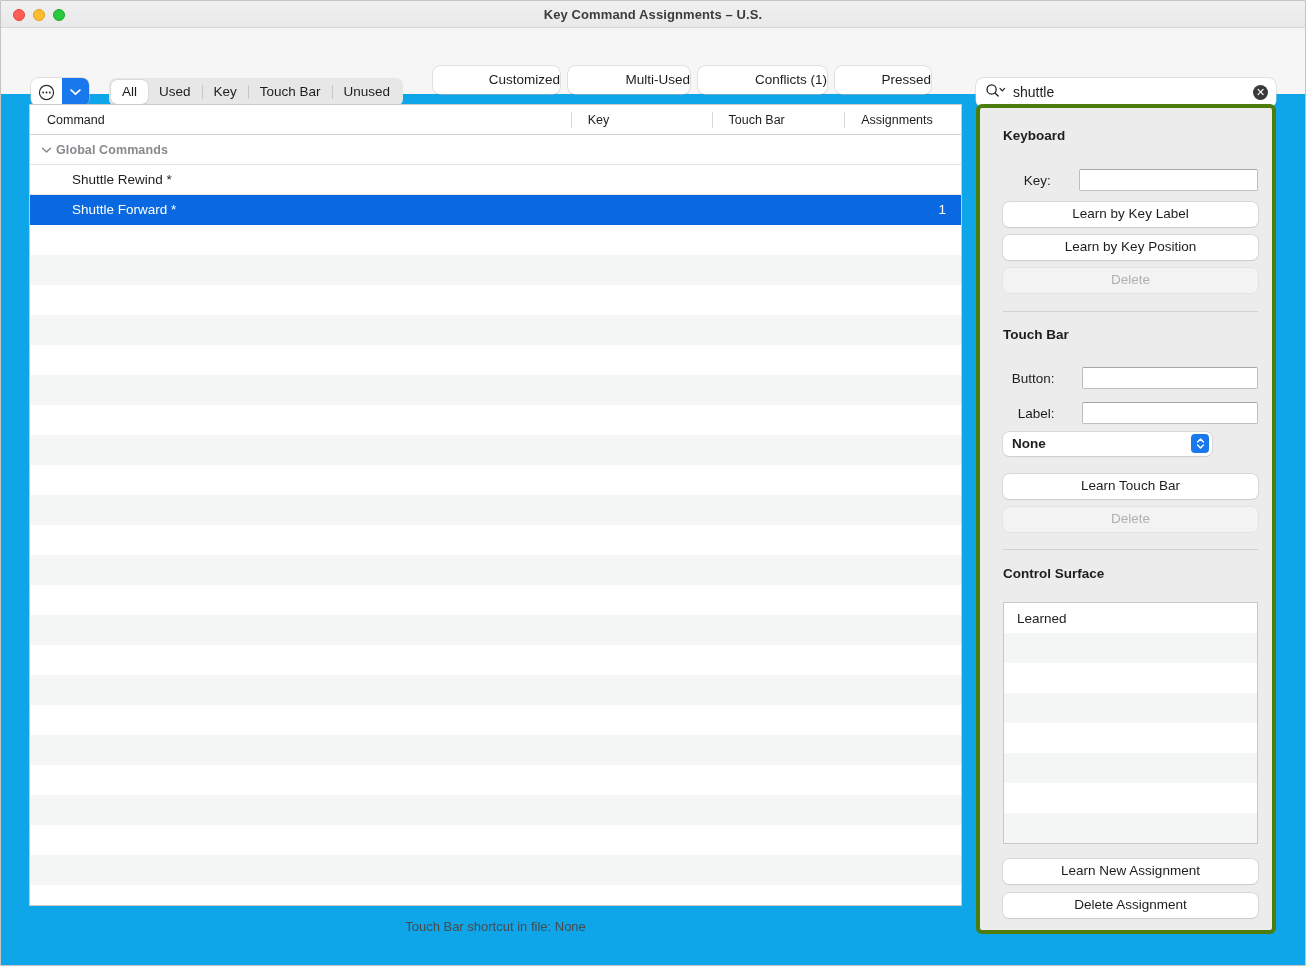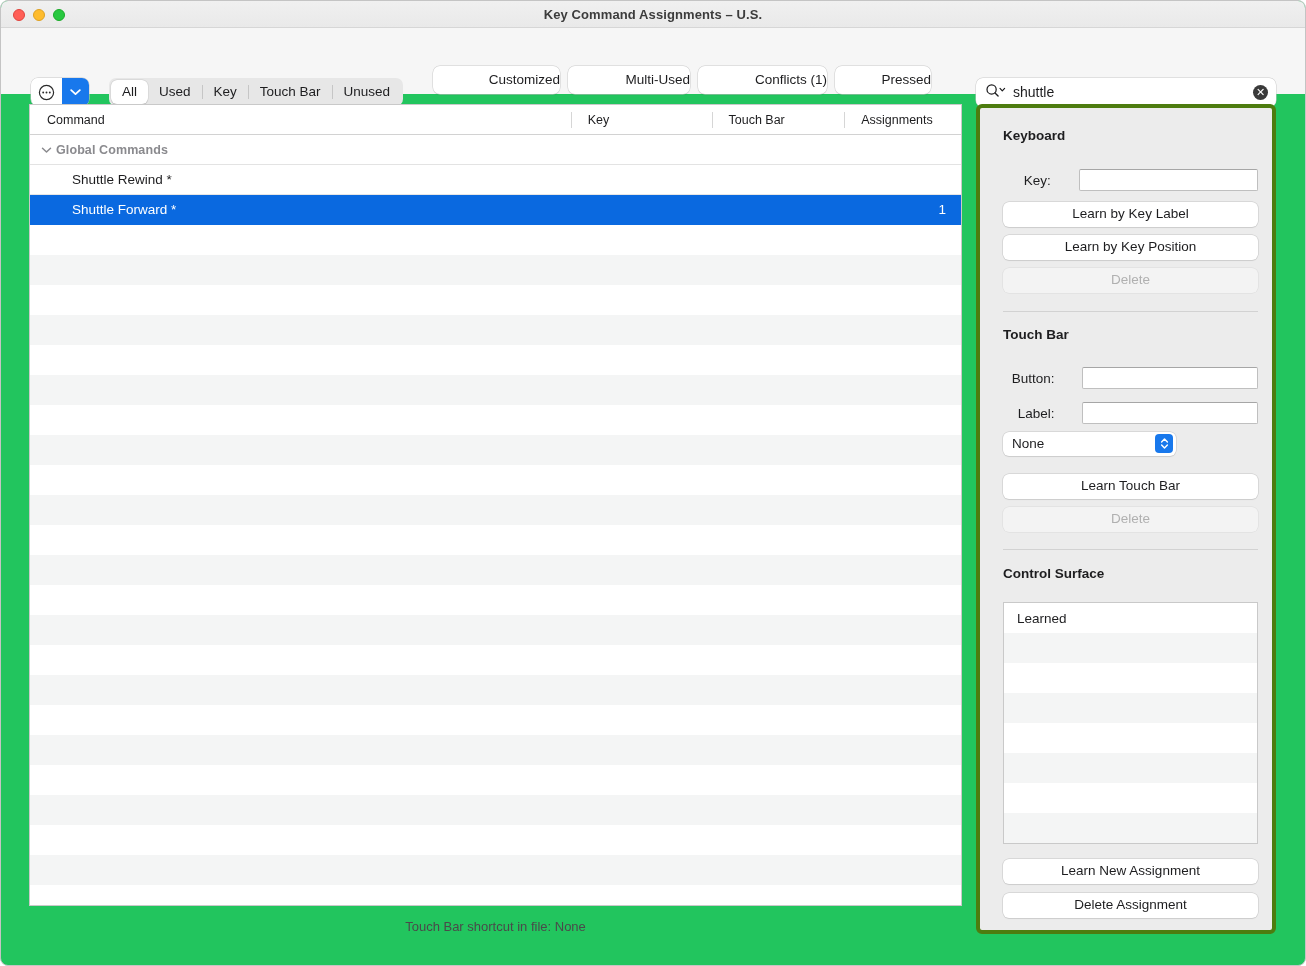--- a/index.html
+++ b/index.html
@@ -6,23 +6,23 @@
   html, body {
     width: 1306px; height: 966px;
     font-family: "Liberation Sans", sans-serif;
     background: #ffffff;
     overflow: hidden;
     -webkit-font-smoothing: antialiased;
   }
   .window {
     position: absolute; left: 0; top: 0;
     width: 1306px; height: 966px;
-    background: #22c55e;
+    background: #0ea5e9;
     border: 1px solid #c4c4c4;
-    border-radius: 8px;
+    border-radius: 1px;
     overflow: hidden;
   }
 
   
   .titlebar {
     position: absolute; left: 0; top: 0; width: 100%; height: 27px;
     background: linear-gradient(#f0f0f0, #e9e9e9);
     border-bottom: 1px solid #d6d6d6;
   }
   .traffic { position: absolute; left: 12px; top: 8px; display: flex; gap: 8px; }
@@ -364,21 +364,21 @@
       <div class="textinput" style="width:191px;"></div>
     </div>
 
     <div class="fieldrow" style="left:23px; top:259px; width:255px;">
       <div class="fieldlabel" style="width:64px;">Button:</div>
       <div class="textinput" style="width:191px;"></div>
     </div>
 
     <div class="fieldrow" style="left:23px; top:328px; width:255px;">
       <div class="fieldlabel" style="width:64px;">Color:</div>
-      <div class="popup" style="width:173px;">
+      <div class="popup" style="width:209px;font-weight:bold;">
         <span class="popup-label">None</span>
         <span class="popup-arrows">
           <svg width="9" height="13" viewBox="0 0 9 13">
             <path d="M1.6 5.0 L4.5 1.9 L7.4 5.0" fill="none" stroke="#ffffff" stroke-width="1.4" stroke-linecap="round" stroke-linejoin="round"></path>
             <path d="M1.6 8.0 L4.5 11.1 L7.4 8.0" fill="none" stroke="#ffffff" stroke-width="1.4" stroke-linecap="round" stroke-linejoin="round"></path>
           </svg>
         </span>
       </div>
     </div>
 

